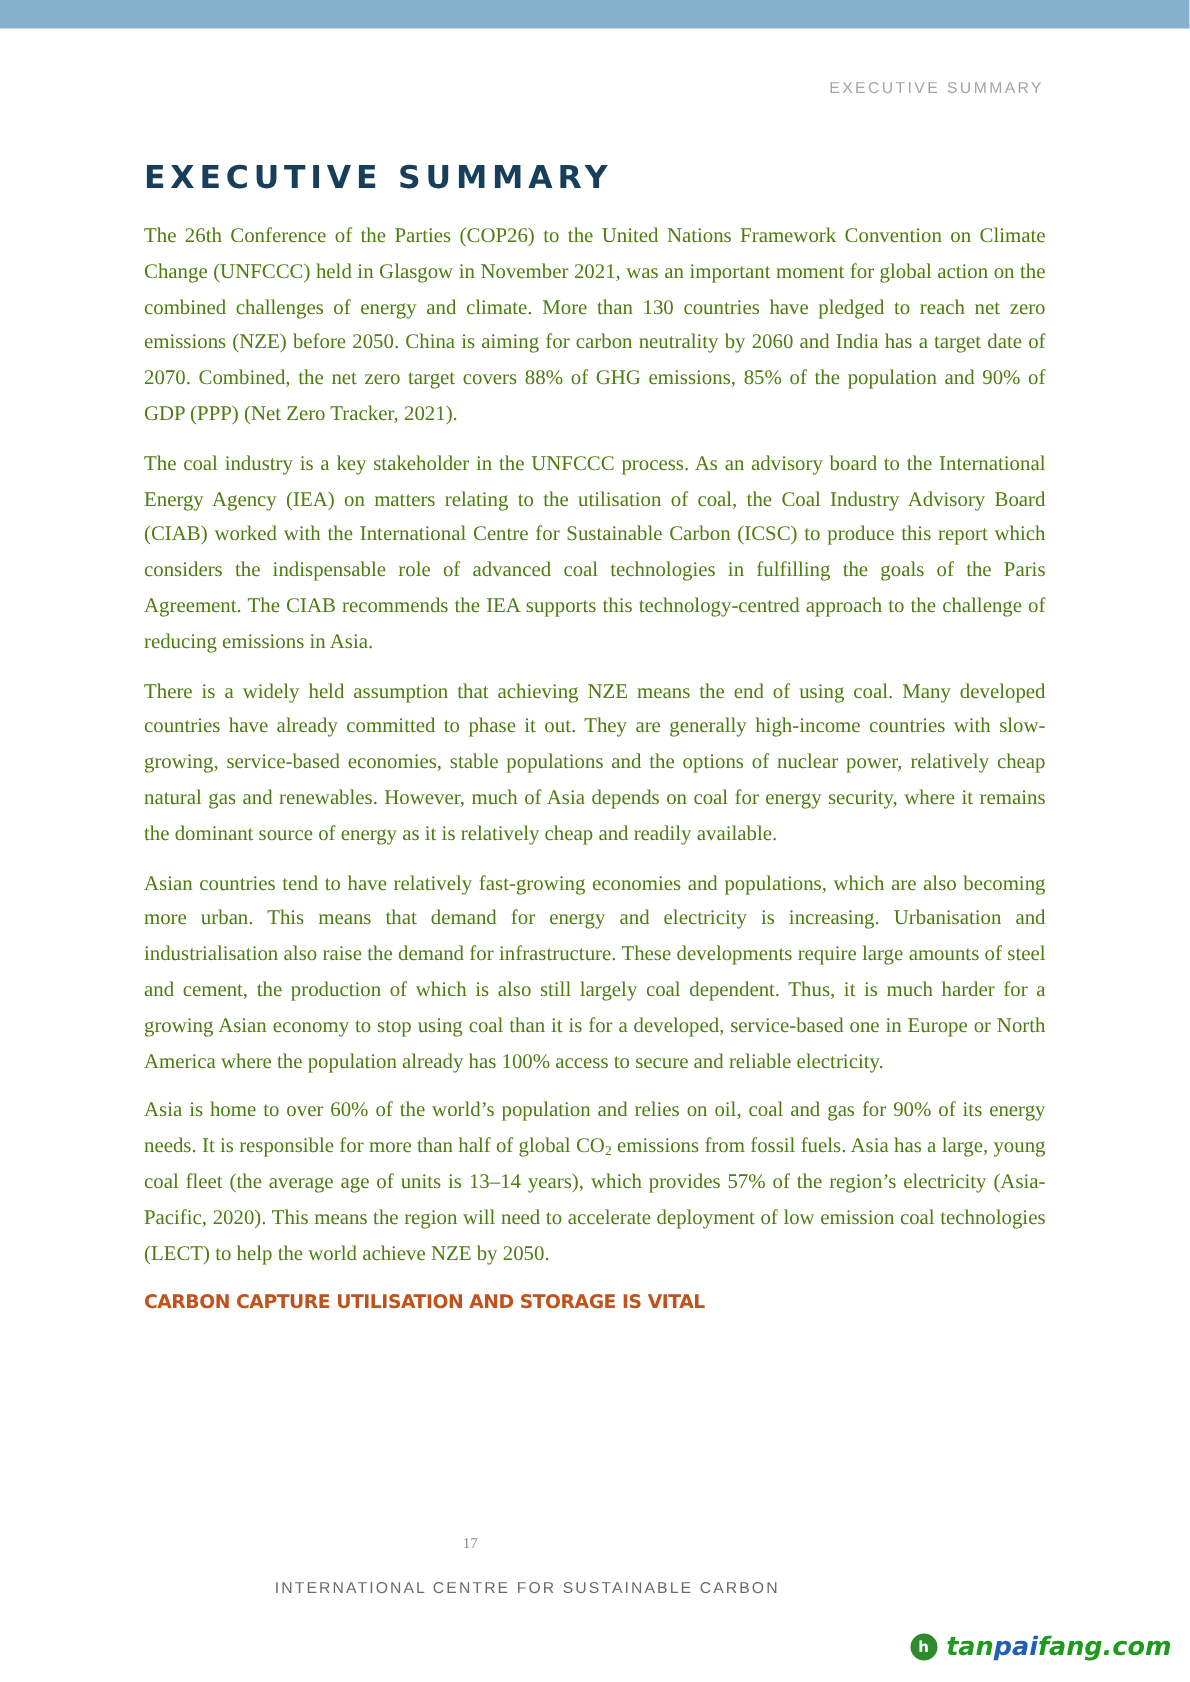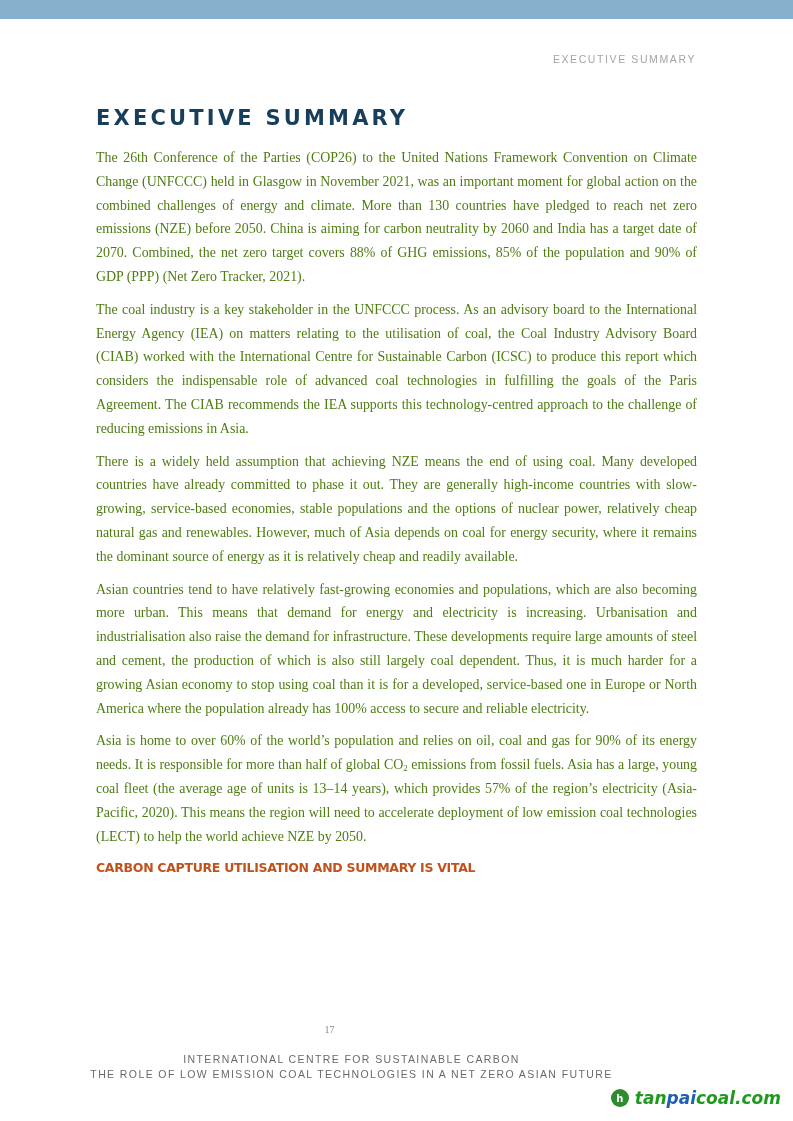--- a/index.html
+++ b/index.html
@@ -21,21 +21,21 @@
     .content { position: absolute; left: 96px; top: 146px; width: 601px; }
     .para {
       margin: 0 0 9px 0; font-size: 13.9px; line-height: 23.8px; text-align: justify; color: #4d7c0f;
     }
     .section-heading {
       margin: 3px 0 5px 0; font-family: "DejaVu Sans", "Liberation Sans", sans-serif; font-weight: bold;
       font-size: 12.5px; letter-spacing: -0.3px; color: #c0521b; line-height: 22px;
     }
     sub { font-size: 9px; vertical-align: -2px; line-height: 0; }
     .page-number {
-      position: absolute; left: 16px; width: 627px; top: 1024px; text-align: center;
+      position: absolute; left: 0; width: 627px; top: 1024px; text-align: center;
       font-family: Liberation Serif, serif; font-size: 10px; color: #8a8a8a;
     }
     .footer {
       position: absolute; left: 0; width: 703px; top: 1052px; text-align: center;
       font-family: "Liberation Sans", "DejaVu Sans", sans-serif; font-size: 10.5px; letter-spacing: 1.4px;
       color: #6a6a6a; line-height: 15px;
     }
     .watermark {
       position: absolute; right: 12px; top: 1088px; display: flex; align-items: center; gap: 6px;
       font-family: "DejaVu Sans", "Liberation Sans", sans-serif; font-weight: bold; font-style: italic; font-size: 17px;
@@ -55,26 +55,25 @@
 <div class="running-header">EXECUTIVE SUMMARY</div>
 
 <h1 class="page-title">EXECUTIVE SUMMARY</h1>
 
 <div class="content">
   <p class="para">The 26th Conference of the Parties (COP26) to the United Nations Framework Convention on Climate Change (UNFCCC) held in Glasgow in November 2021, was an important moment for global action on the combined challenges of energy and climate. More than 130 countries have pledged to reach net zero emissions (NZE) before 2050. China is aiming for carbon neutrality by 2060 and India has a target date of 2070. Combined, the net zero target covers 88% of GHG emissions, 85% of the population and 90% of GDP (PPP) (Net Zero Tracker, 2021).</p>
   <p class="para">The coal industry is a key stakeholder in the UNFCCC process. As an advisory board to the International Energy Agency (IEA) on matters relating to the utilisation of coal, the Coal Industry Advisory Board (CIAB) worked with the International Centre for Sustainable Carbon (ICSC) to produce this report which considers the indispensable role of advanced coal technologies in fulfilling the goals of the Paris Agreement. The CIAB recommends the IEA supports this technology-centred approach to the challenge of reducing emissions in Asia.</p>
   <p class="para">There is a widely held assumption that achieving NZE means the end of using coal. Many developed countries have already committed to phase it out. They are generally high-income countries with slow-growing, service-based economies, stable populations and the options of nuclear power, relatively cheap natural gas and renewables. However, much of Asia depends on coal for energy security, where it remains the dominant source of energy as it is relatively cheap and readily available.</p>
   <p class="para">Asian countries tend to have relatively fast-growing economies and populations, which are also becoming more urban. This means that demand for energy and electricity is increasing. Urbanisation and industrialisation also raise the demand for infrastructure. These developments require large amounts of steel and cement, the production of which is also still largely coal dependent. Thus, it is much harder for a growing Asian economy to stop using coal than it is for a developed, service-based one in Europe or North America where the population already has 100% access to secure and reliable electricity.</p>
   <p class="para"><span>Asia is home to over 60% of the world’s population and relies on oil, coal and gas for 90% of its energy needs. It is responsible for more than half of global CO</span><sub>2</sub><span> emissions from fossil fuels. Asia has a large, young coal fleet (the average age of units is 13–14 years), which provides 57% of the region’s electricity (Asia-Pacific, 2020). This means the region will need to accelerate deployment of low emission coal technologies (LECT) to help the world achieve NZE by 2050.</span></p>
-  <h2 class="section-heading">CARBON CAPTURE UTILISATION AND SUMMARY IS VITAL</h2>
+  <h2 class="section-heading">CARBON CAPTURE UTILISATION AND STORAGE IS VITAL</h2>
 </div>
 
 <div class="page-number">17</div>
 
 <div class="footer">
   <div>INTERNATIONAL CENTRE FOR SUSTAINABLE CARBON</div>
-  <div>THE ROLE OF LOW EMISSION COAL TECHNOLOGIES IN A NET ZERO ASIAN FUTURE</div>
 </div>
 
 <div class="watermark">
   <span class="wm-logo">h</span>
-  <span><span class="wm-green">tan</span><span class="wm-blue">pai</span><span class="wm-green">coal.com</span></span>
+  <span><span class="wm-green">tan</span><span class="wm-blue">pai</span><span class="wm-green">fang.com</span></span>
 </div>
 
 </body></html>

